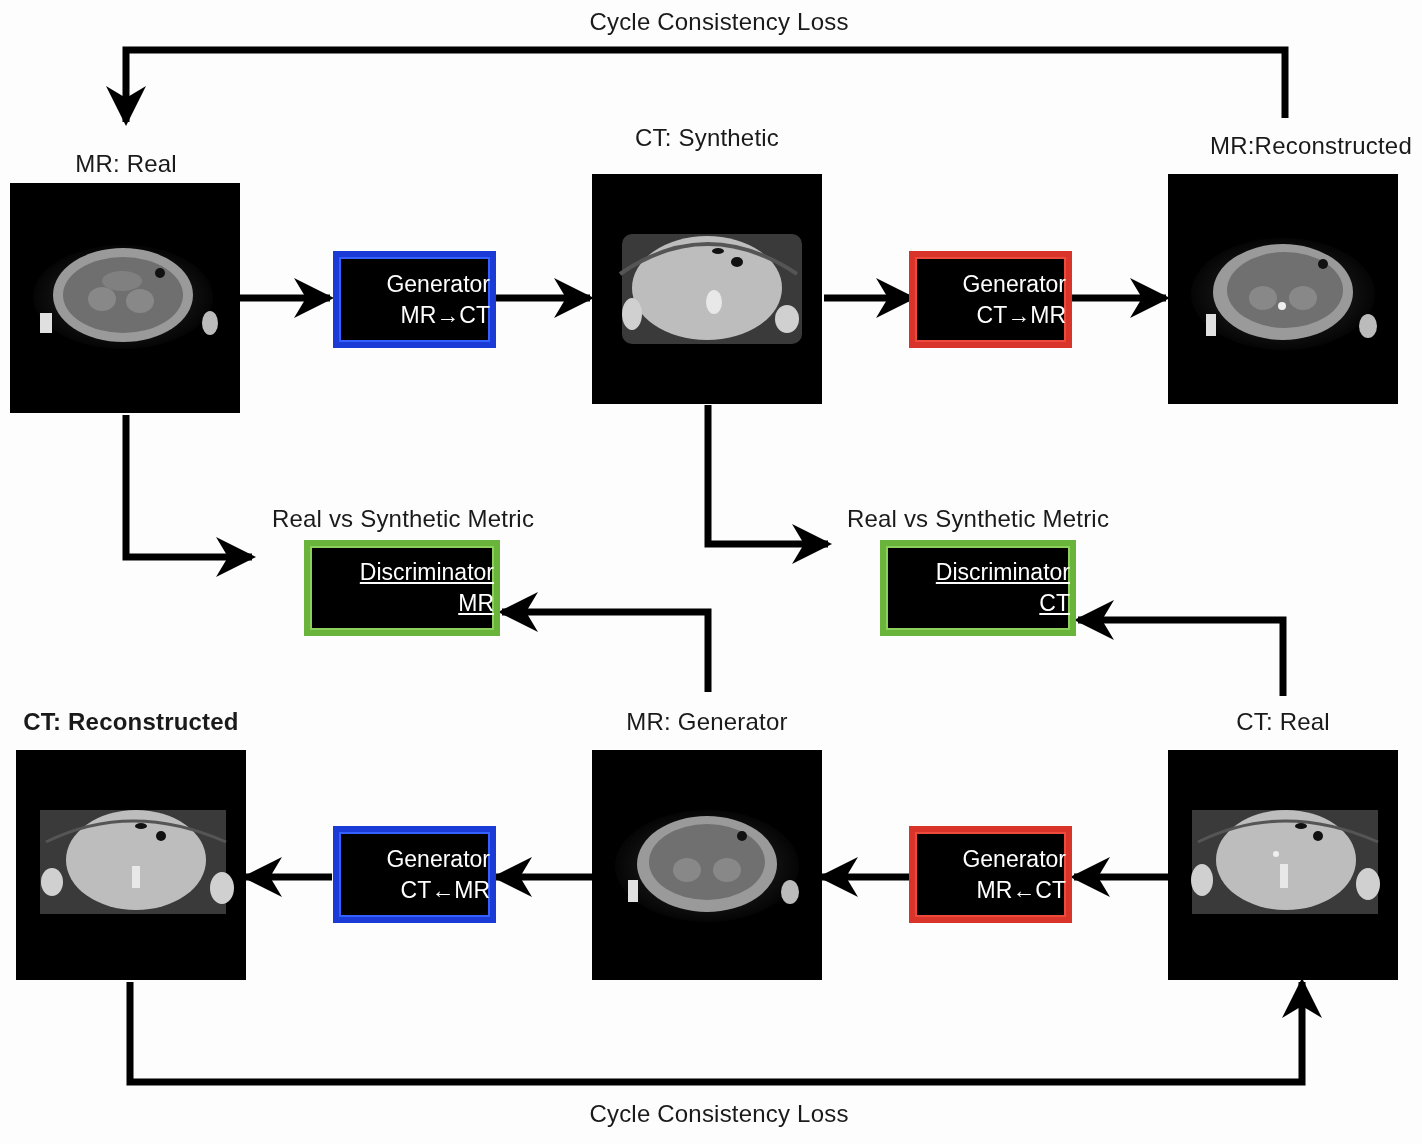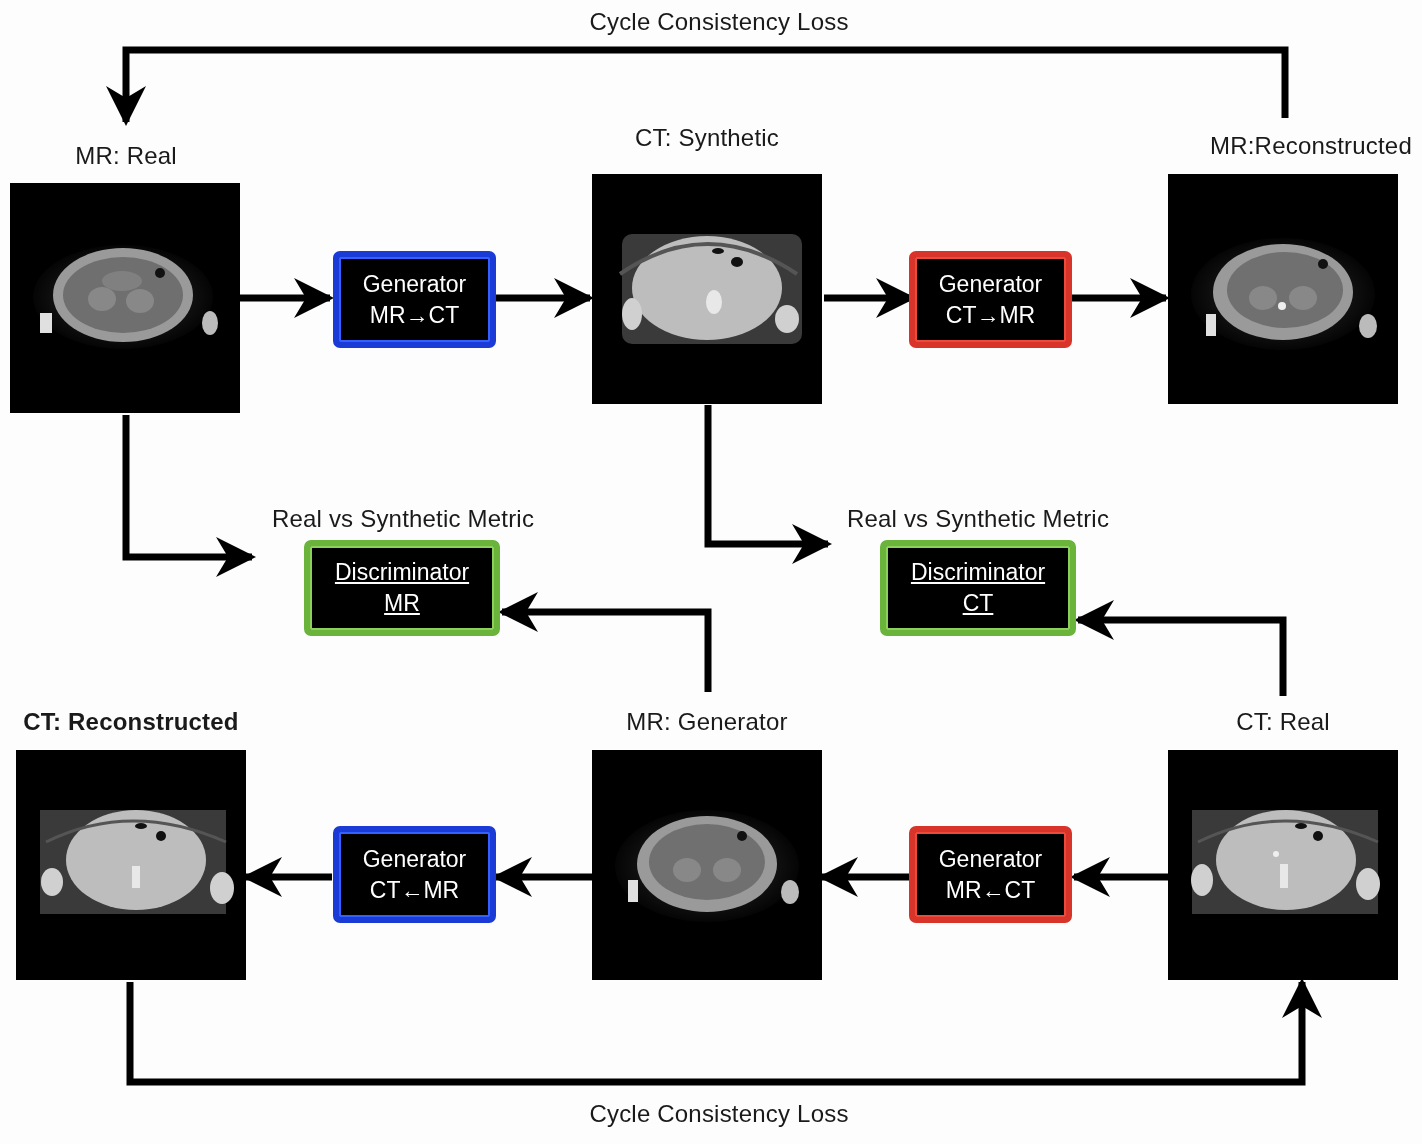--- a/index.html
+++ b/index.html
@@ -1,21 +1,21 @@
 <!DOCTYPE html>
 <html><head>
 <meta charset="utf-8">
 <style>
   html, body { margin: 0; padding: 0; background: #fdfdfd; }
   #stage { position: relative; width: 1422px; height: 1144px; background: #fdfdfd; overflow: hidden; font-family: "Liberation Sans", sans-serif; }
   svg#wires { position: absolute; left: 0; top: 0; width: 1422px; height: 1144px; }
   .label { position: absolute; color: #1a1a1a; font-size: 24px; white-space: nowrap; transform: translateX(-50%); letter-spacing: 0.2px; }
   .scan { position: absolute; background: #000; overflow: hidden; }
   .scan svg { width: 100%; height: 100%; display: block; }
-  .node { position: absolute; box-sizing: border-box; background: #000; color: #fff; display: flex; flex-direction: column; align-items: center; justify-content: center; font-size: 23px; line-height: 31px; text-align: center; border-radius: 7px; }
+  .node { position: absolute; box-sizing: border-box; background: #000; color: #fff; display: flex; flex-direction: column; align-items: flex-end; justify-content: center; font-size: 23px; line-height: 31px; text-align: center; }
   .node.blue { border: 6px solid #1a3bd6; box-shadow: inset 0 0 0 2px #3460ff; }
   .node.red { border: 6px solid #d9342a; box-shadow: inset 0 0 0 2px #ee4a3c; }
   .node.green { border: 6px solid #6ab43c; box-shadow: inset 0 0 0 2px #8ad05a; text-decoration: underline; }
 </style>
 </head>
 <body>
 
 <div id="stage">
 
   <svg id="wires" viewBox="0 0 1422 1144">
@@ -46,21 +46,21 @@
       <path d="M592,877 L496,877" marker-end="url(#ahb)"></path>
       <path d="M332,877 L246,877" marker-end="url(#ahb)"></path>
 
       <path d="M130,982 L130,1082 L1302,1082 L1302,982" marker-end="url(#ahb)"></path>
     </g>
   </svg>
 
   <div class="label" style="left:719px; top:8px;">Cycle Consistency Loss</div>
   <div class="label" style="left:719px; top:1100px;">Cycle Consistency Loss</div>
 
-  <div class="label" style="left:126px; top:142px;">MR: Real</div>
+  <div class="label" style="left:126px; top:150px;">MR: Real</div>
   <div class="label" style="left:707px; top:124px;">CT: Synthetic</div>
   <div class="label" style="left:1283px; top:132px;margin-left:28px;">MR:Reconstructed</div>
   <div class="label" style="left:131px; top:708px;font-weight:bold;">CT: Reconstructed</div>
   <div class="label" style="left:707px; top:708px;">MR: Generator</div>
   <div class="label" style="left:1283px; top:708px;">CT: Real</div>
 
   <div class="label" style="left:403px; top:505px;">Real vs Synthetic Metric</div>
   <div class="label" style="left:978px; top:505px;">Real vs Synthetic Metric</div>
 
   <div class="scan" style="left:10px; top:183px; width:230px; height:230px;">

